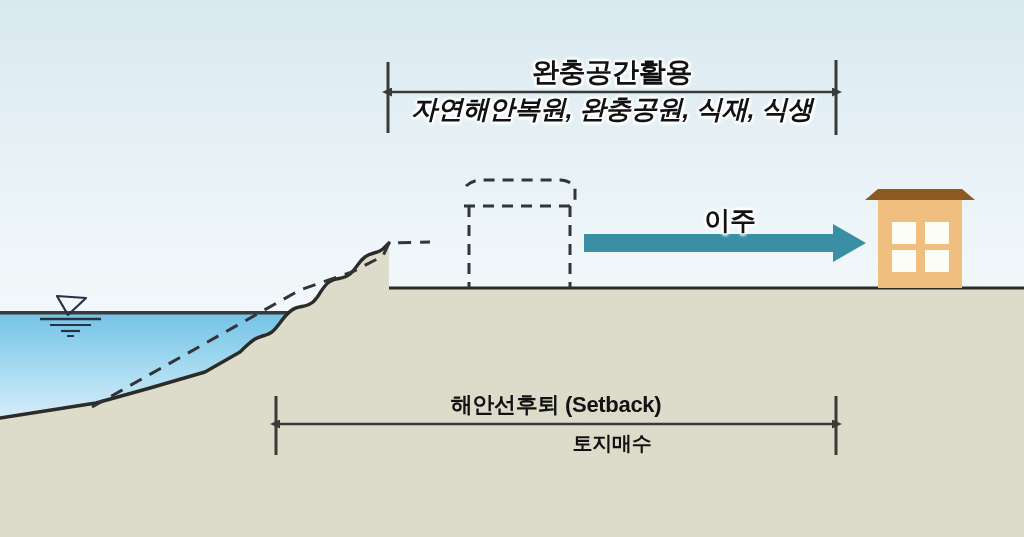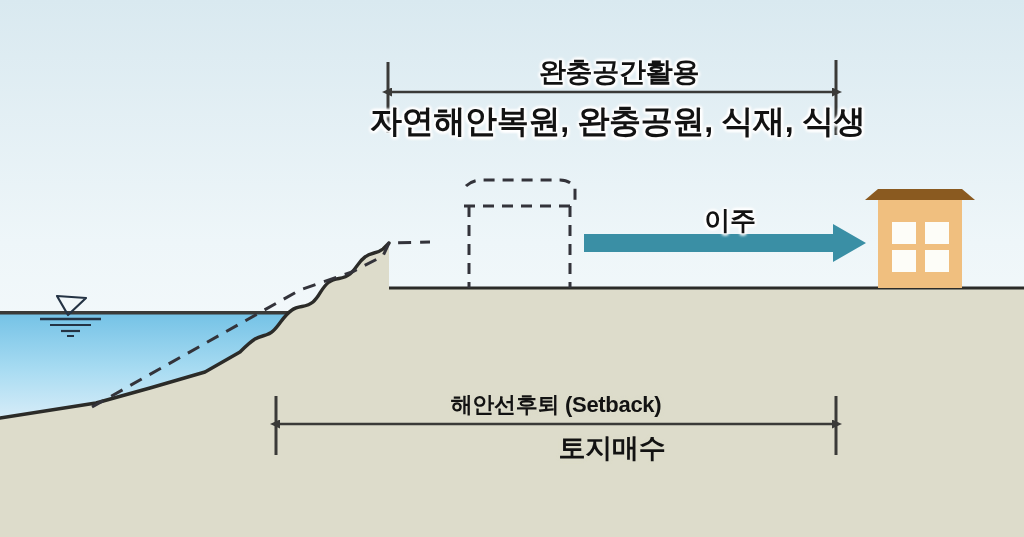--- a/index.html
+++ b/index.html
@@ -38,24 +38,24 @@
        1.5px 1.5px 3px #ffffff, -1.5px 1.5px 3px #ffffff,
        1.5px -1.5px 3px #ffffff, -1.5px -1.5px 3px #ffffff;
   }
   .lbl-ground {
     text-shadow:
        2px 0 3px #dddccb, -2px 0 3px #dddccb,
        0 2px 3px #dddccb, 0 -2px 3px #dddccb,
        1.5px 1.5px 3px #dddccb, -1.5px 1.5px 3px #dddccb,
        1.5px -1.5px 3px #dddccb, -1.5px -1.5px 3px #dddccb;
   }
-  #lbl-buffer-title   { left: 388px; top:  54px; width: 448px; font-size: 27px; margin-left: 7px; }
-  #lbl-buffer-detail  { left: 370px; top: 100px; width: 484px; font-size: 32px; }
+  #lbl-buffer-title   { left: 388px; top:  54px; width: 448px; font-size: 27px; }
+  #lbl-buffer-detail  { left: 370px; top: 92px; width: 484px; font-size: 26px; font-style: italic; }
   #lbl-setback-title  { left: 276px; top: 390px; width: 560px; font-size: 22px; }
-  #lbl-setback-detail { left: 276px; top: 430px; width: 672px; font-size: 27px; }
+  #lbl-setback-detail { left: 276px; top: 430px; width: 672px; font-size: 20px; }
   #lbl-migration      { left: 640px; top: 203px; width: 180px; font-size: 26px; }
 </style>
 </head>
 <body>
 
 <div id="stage">
 
   <svg id="scene" viewBox="0 0 1024 537" xmlns="http://www.w3.org/2000/svg">
 
     <defs>

